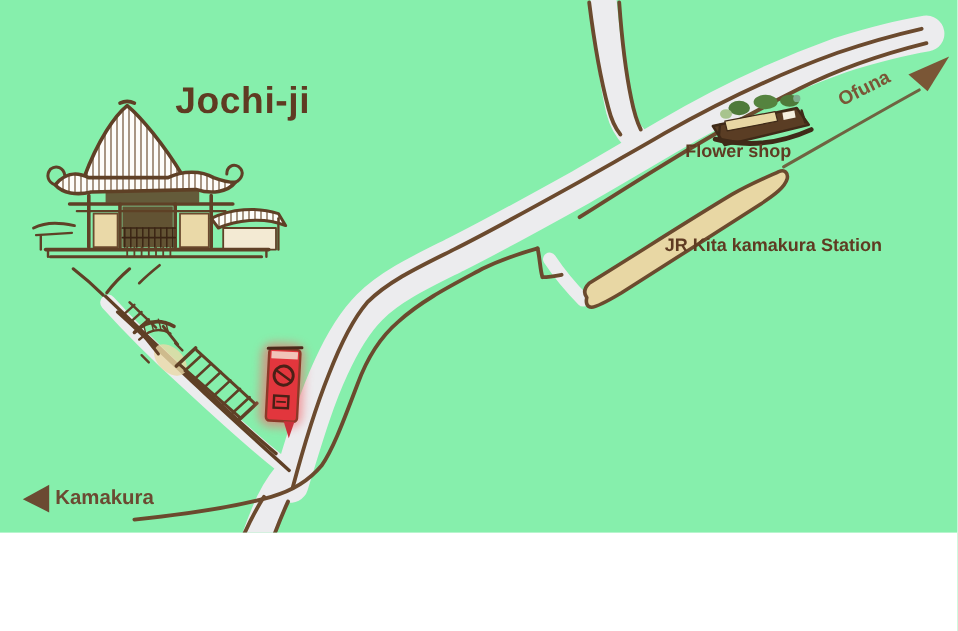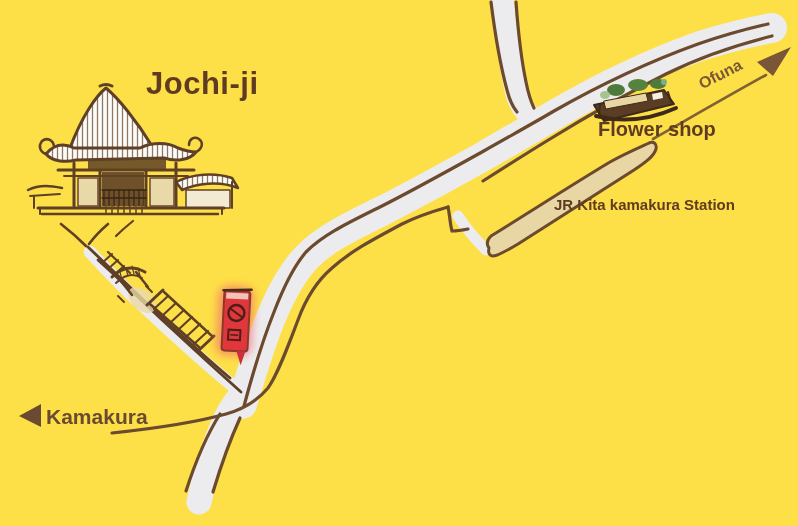--- a/index.html
+++ b/index.html
@@ -1,44 +1,44 @@
 <!DOCTYPE html>
 <html><head>
 <meta charset="utf-8">
 <style>
   html,body{margin:0;padding:0;background:#fff;}
   .map-canvas{
     position:relative;
-    width:798px;height:526px;
+    width:798px;height:444px;
     overflow:hidden;
-    background:#fde047;
+    background:#86efac;
     font-family:"Liberation Sans", sans-serif;
   }
   .map-canvas svg{position:absolute;left:0;top:0;}
   .label{
     position:absolute;
     color:#5f3b22;
     white-space:nowrap;
     user-select:none;
   }
   .map-title{
     left:146px;top:66px;
     font-size:31px;font-weight:bold;letter-spacing:.5px;
   }
   .flower-label{
     left:571px;top:118px;
-    font-size:20px;font-weight:bold;margin-left:27px;
+    font-size:15px;font-weight:bold;
   }
   .station-label{
     left:554px;top:196px;
     font-size:15px;font-weight:bold;
   }
   .kamakura-label{
     left:46px;top:405px;
-    font-size:21px;font-weight:600;color:#6b4a32;
+    font-size:17px;font-weight:600;color:#6b4a32;
   }
   .ofuna-label{
     left:700px;top:76px;
     font-size:16px;font-weight:600;color:#7a5636;
     transform:rotate(-27deg);
     transform-origin:left center;
   }
 </style>
 </head>
 <body>

